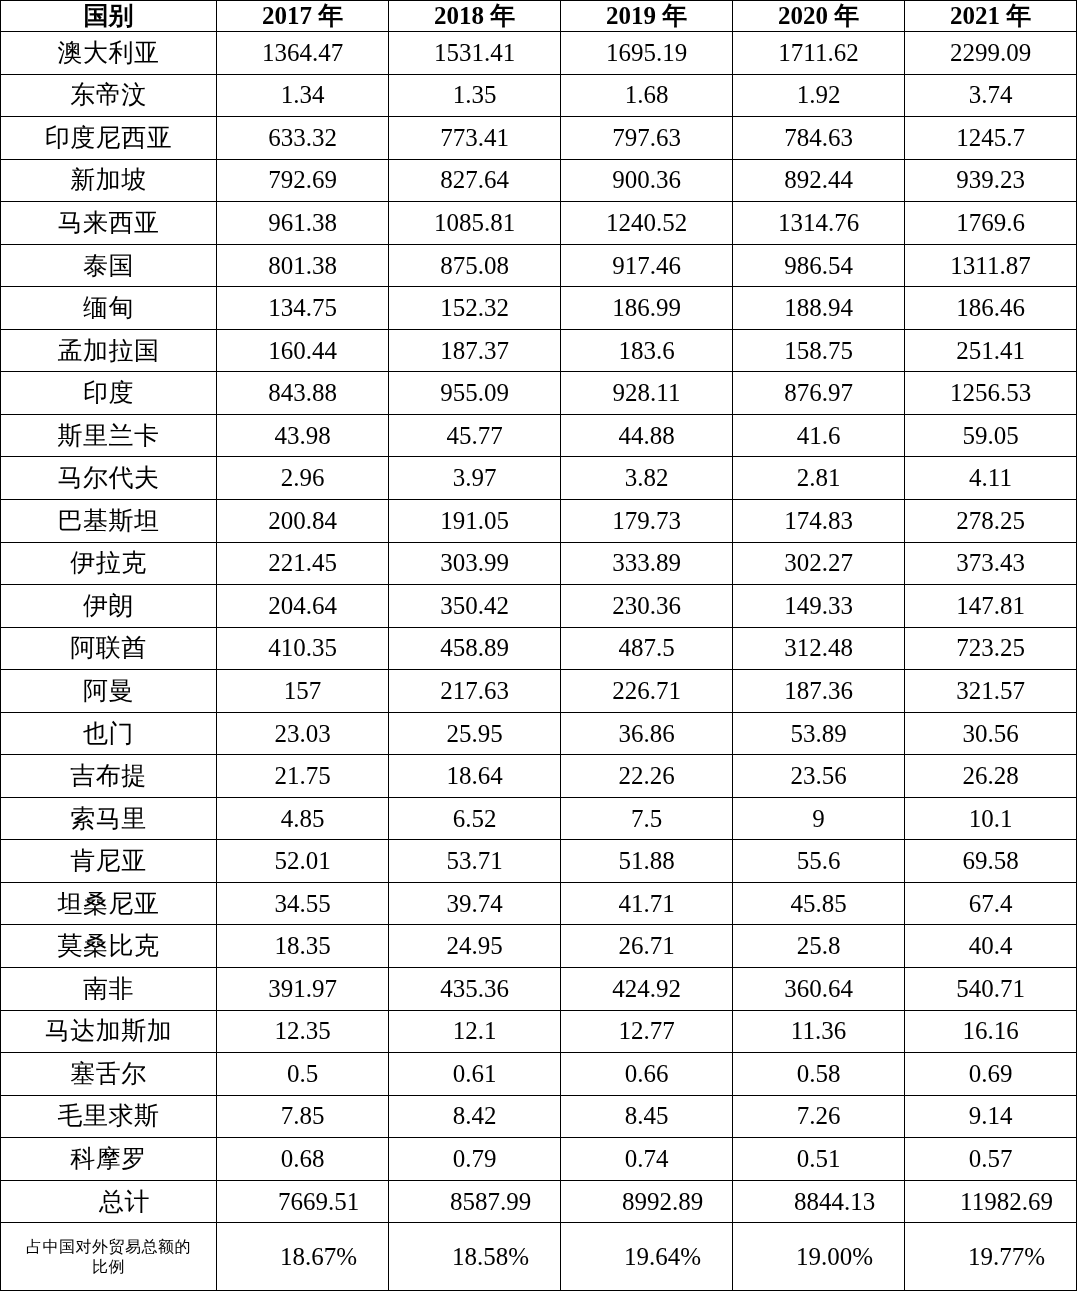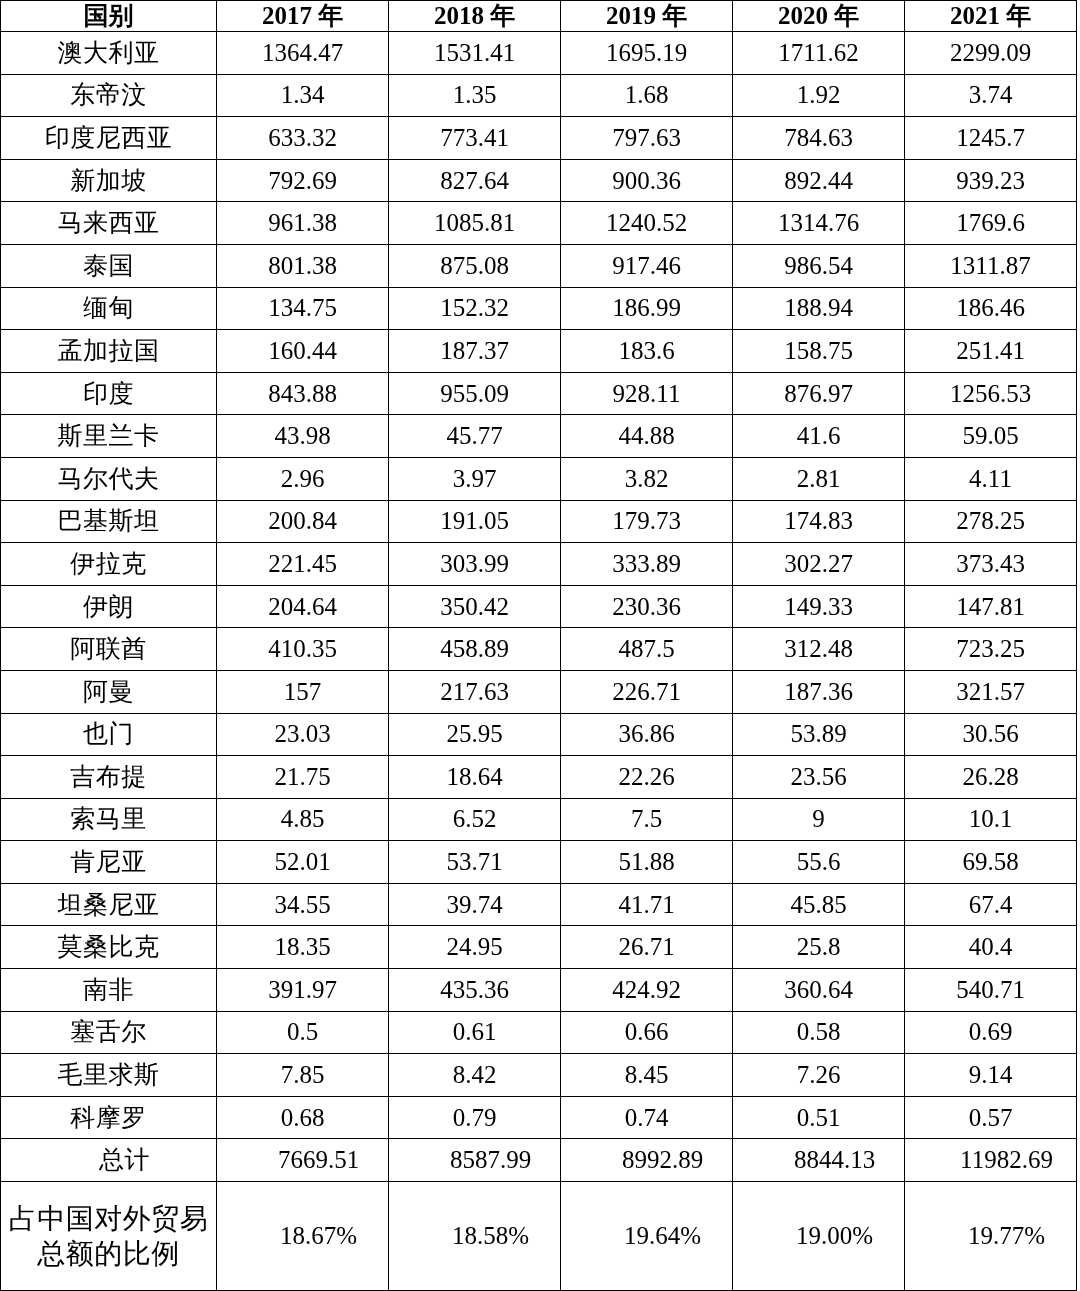--- a/index.html
+++ b/index.html
@@ -45,23 +45,23 @@
     font-size: 25px;
     letter-spacing: 0.5px;
     margin-left: 44px;
   }
   tr.row-total td,
   tr.row-ratio td {
     font-size: 25px;
     padding-left: 34px;
   }
   tr.row-ratio td.ratio-label {
-    font-size: 28px;
+    font-size: 16px;
     line-height: 1.25;
-    padding: 4px 1px;
+    padding: 4px 18px;
   }
   
 </style>
 </head>
 <body>
 
 <div class="table-wrap">
   <table class="data-table">
     <colgroup>
       <col class="c-country">
@@ -261,20 +261,28 @@
         </tr>
         <tr>
           <td class="row-country">南非</td>
           <td>391.97</td>
           <td>435.36</td>
           <td>424.92</td>
           <td>360.64</td>
           <td>540.71</td>
         </tr>
         <tr>
+          <td class="row-country">马达加斯加</td>
+          <td>12.35</td>
+          <td>12.1</td>
+          <td>12.77</td>
+          <td>11.36</td>
+          <td>16.16</td>
+        </tr>
+        <tr>
           <td class="row-country">塞舌尔</td>
           <td>0.5</td>
           <td>0.61</td>
           <td>0.66</td>
           <td>0.58</td>
           <td>0.69</td>
         </tr>
         <tr>
           <td class="row-country">毛里求斯</td>
           <td>7.85</td>

